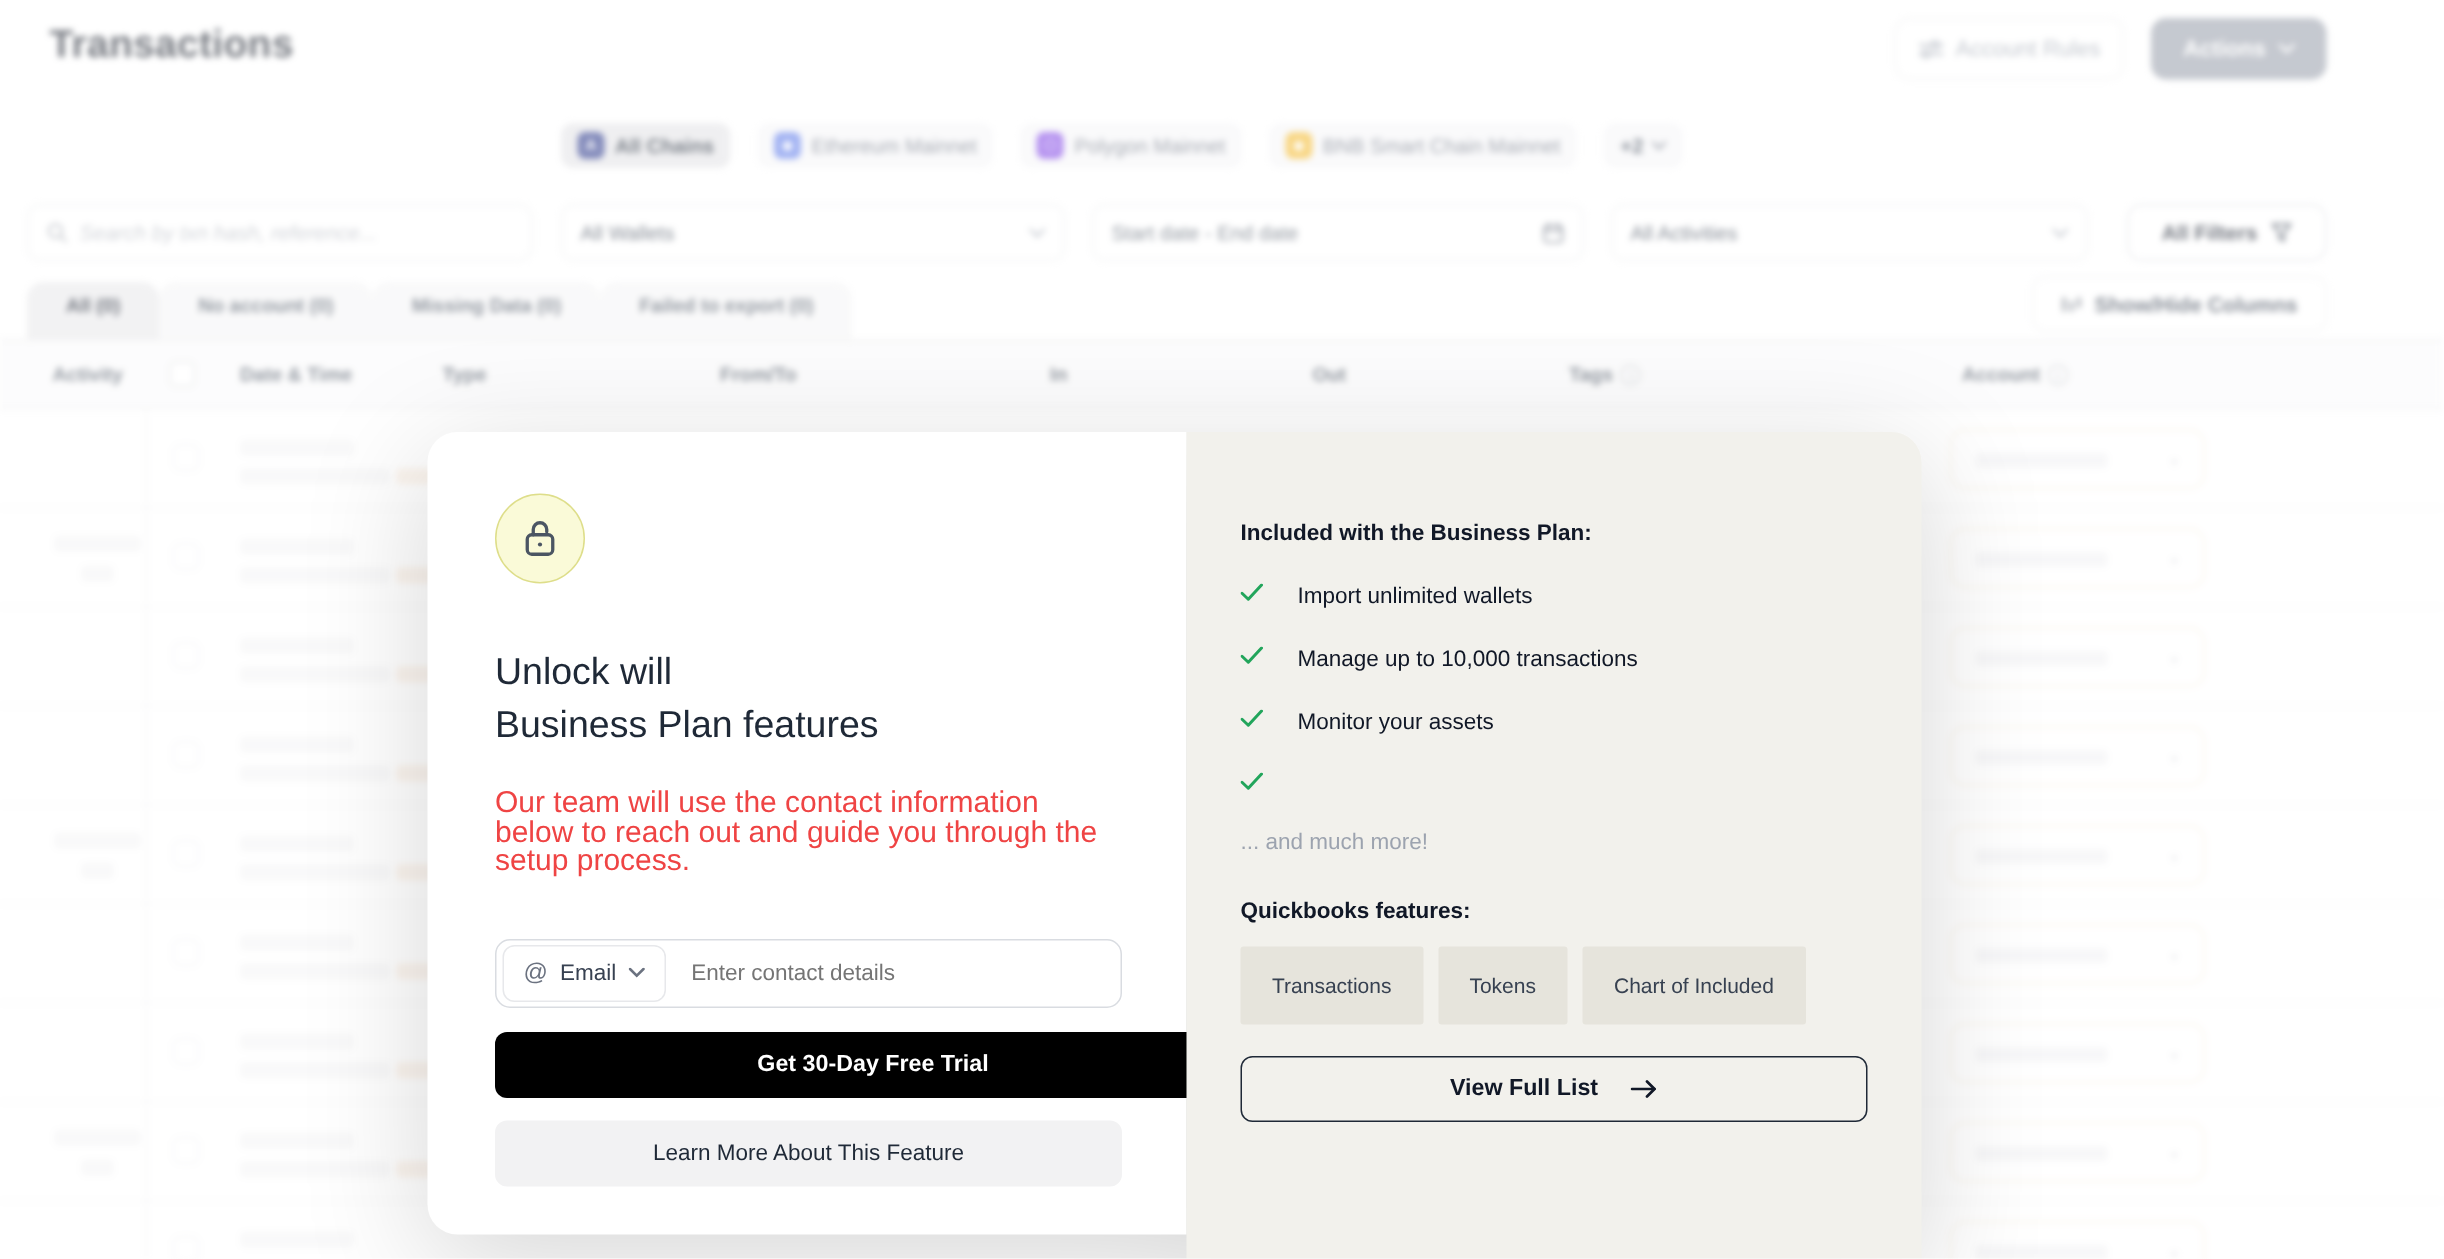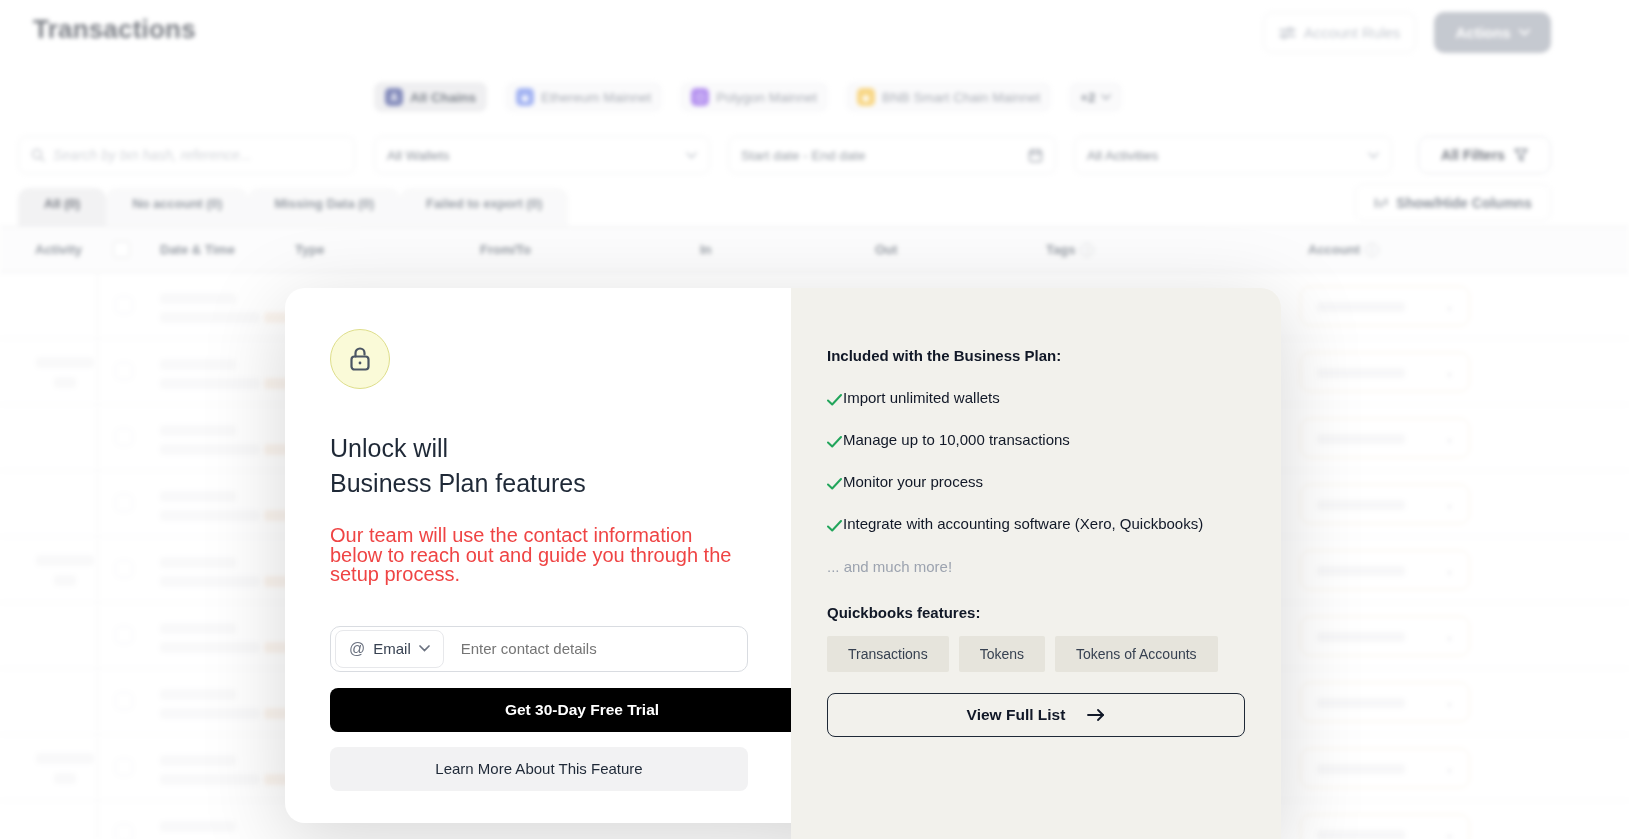--- a/index.html
+++ b/index.html
@@ -72,25 +72,25 @@
   .modal-desc { margin-top:25px; font-size:20px; color:#ef4444; line-height:19.5px; width:412px; }
 
   .contact-row { margin-top:41px; width:418px; height:46px; border:1px solid #d9dce1; border-radius:10px; display:flex; align-items:center; }
   .contact-method { margin-left:4px; height:38px; border:1px solid #e7e8eb; border-radius:8px; display:flex; align-items:center; gap:8px; padding:0 13px; font-size:15px; color:#374151; cursor:pointer; }
   .at-glyph { color:#6b7280; font-size:16px; }
   .contact-ph { margin-left:17px; font-size:15px; color:#9ca3af; border:none; outline:none; flex:1; background:transparent; }
   .cta-primary { margin-top:16px; width:504px; height:44px; background:#000; color:#fff; border:none; border-radius:8px; font-size:15.5px; font-weight:bold; cursor:pointer; font-family:inherit; }
   .cta-secondary { margin-top:15px; width:418px; height:44px; background:#f2f2f3; color:#1f2937; border:none; border-radius:8px; font-size:15px; font-weight:500; cursor:pointer; font-family:inherit; }
 
   .benefits-title { font-size:15px; font-weight:bold; color:#111827; }
-  .benefit { display:flex; align-items:flex-end; gap:1px; margin-top:25px; font-size:15px; color:#111827; }
+  .benefit { display:flex; align-items:flex-start; gap:23px; margin-top:25px; font-size:15px; color:#111827; }
   .more-text { margin-top:26px; font-size:15px; color:#9ca3af; }
   .acct-title { margin-top:29px; font-size:15px; font-weight:bold; color:#111827; }
   .acct-chips { margin-top:15px; display:flex; gap:10px; }
-  .acct-chip { height:36px; display:inline-flex; align-items:center; padding:0 21px; background:#e6e4dc; border-radius:2px; font-size:14px; color:#374151; }
+  .acct-chip { height:52px; display:inline-flex; align-items:center; padding:0 21px; background:#e6e4dc; border-radius:2px; font-size:14px; color:#374151; }
   .view-full { margin-top:21px; width:418px; height:44px; background:transparent; border:1.5px solid #1f2937; border-radius:8px; font-size:15.5px; font-weight:600; color:#111827; display:flex; align-items:center; justify-content:center; gap:22px; cursor:pointer; font-family:inherit; }
 
   .chev { color:#6b7280; }
   svg { display:block; }
 </style>
 </head>
 <body>
 
 <div class="backdrop">
 
@@ -391,38 +391,37 @@
           </svg>
         </span>
       <span>Manage up to 10,000 transactions</span>
     </div>
     <div class="benefit">
       <span>
           <svg width="15" height="12" viewBox="0 0 15 12" fill="none" stroke="#22a55b" stroke-width="2" stroke-linecap="round" stroke-linejoin="round">
             <polyline points="1,6.5 5.2,10.5 14,1"></polyline>
           </svg>
         </span>
-      <span>Monitor your process</span>
+      <span>Monitor your assets</span>
     </div>
     <div class="benefit">
       <span>
           <svg width="15" height="12" viewBox="0 0 15 12" fill="none" stroke="#22a55b" stroke-width="2" stroke-linecap="round" stroke-linejoin="round">
             <polyline points="1,6.5 5.2,10.5 14,1"></polyline>
           </svg>
         </span>
-      <span>Integrate with accounting software (Xero, Quickbooks)</span>
     </div>
 
     <div class="more-text">... and much more!</div>
 
     <div class="acct-title">Quickbooks features:</div>
     <div class="acct-chips">
       <span class="acct-chip">Transactions</span>
       <span class="acct-chip">Tokens</span>
-      <span class="acct-chip">Tokens of Accounts</span>
+      <span class="acct-chip">Chart of Included</span>
     </div>
 
     <button class="view-full">
       <span>View Full List</span>
       <span>
         <svg width="18" height="12" viewBox="0 0 18 12" fill="none" stroke="#111827" stroke-width="1.8" stroke-linecap="round" stroke-linejoin="round">
             <line x1="1" y1="6" x2="16" y2="6"></line>
             <polyline points="11,1 16,6 11,11"></polyline>
           </svg>
       </span>

